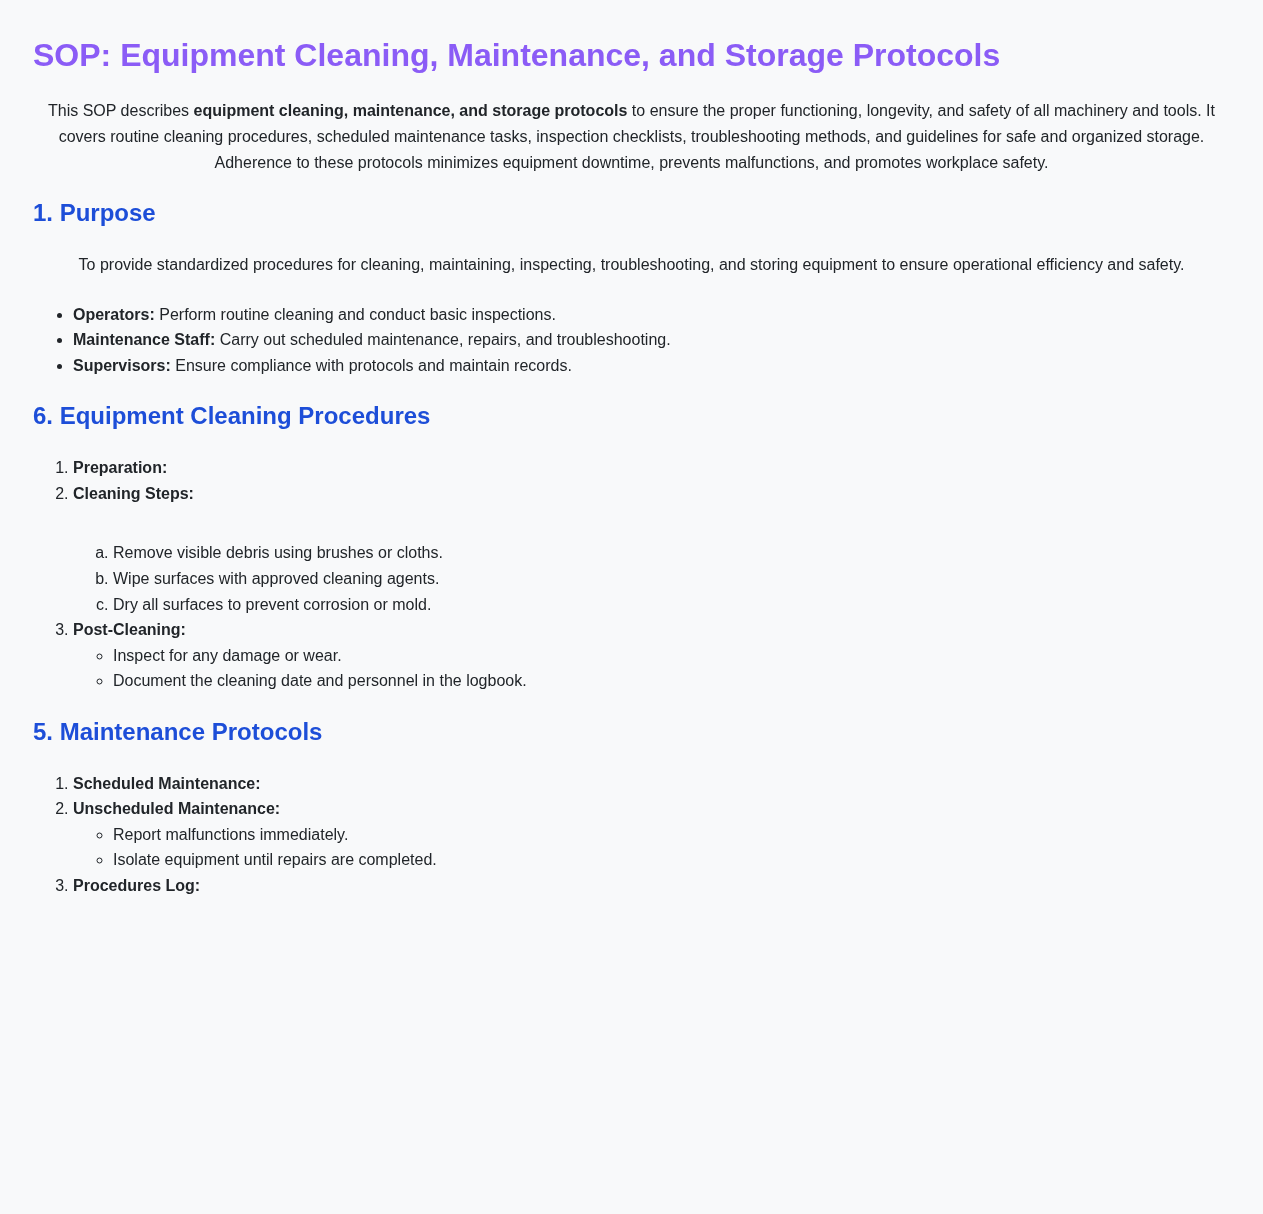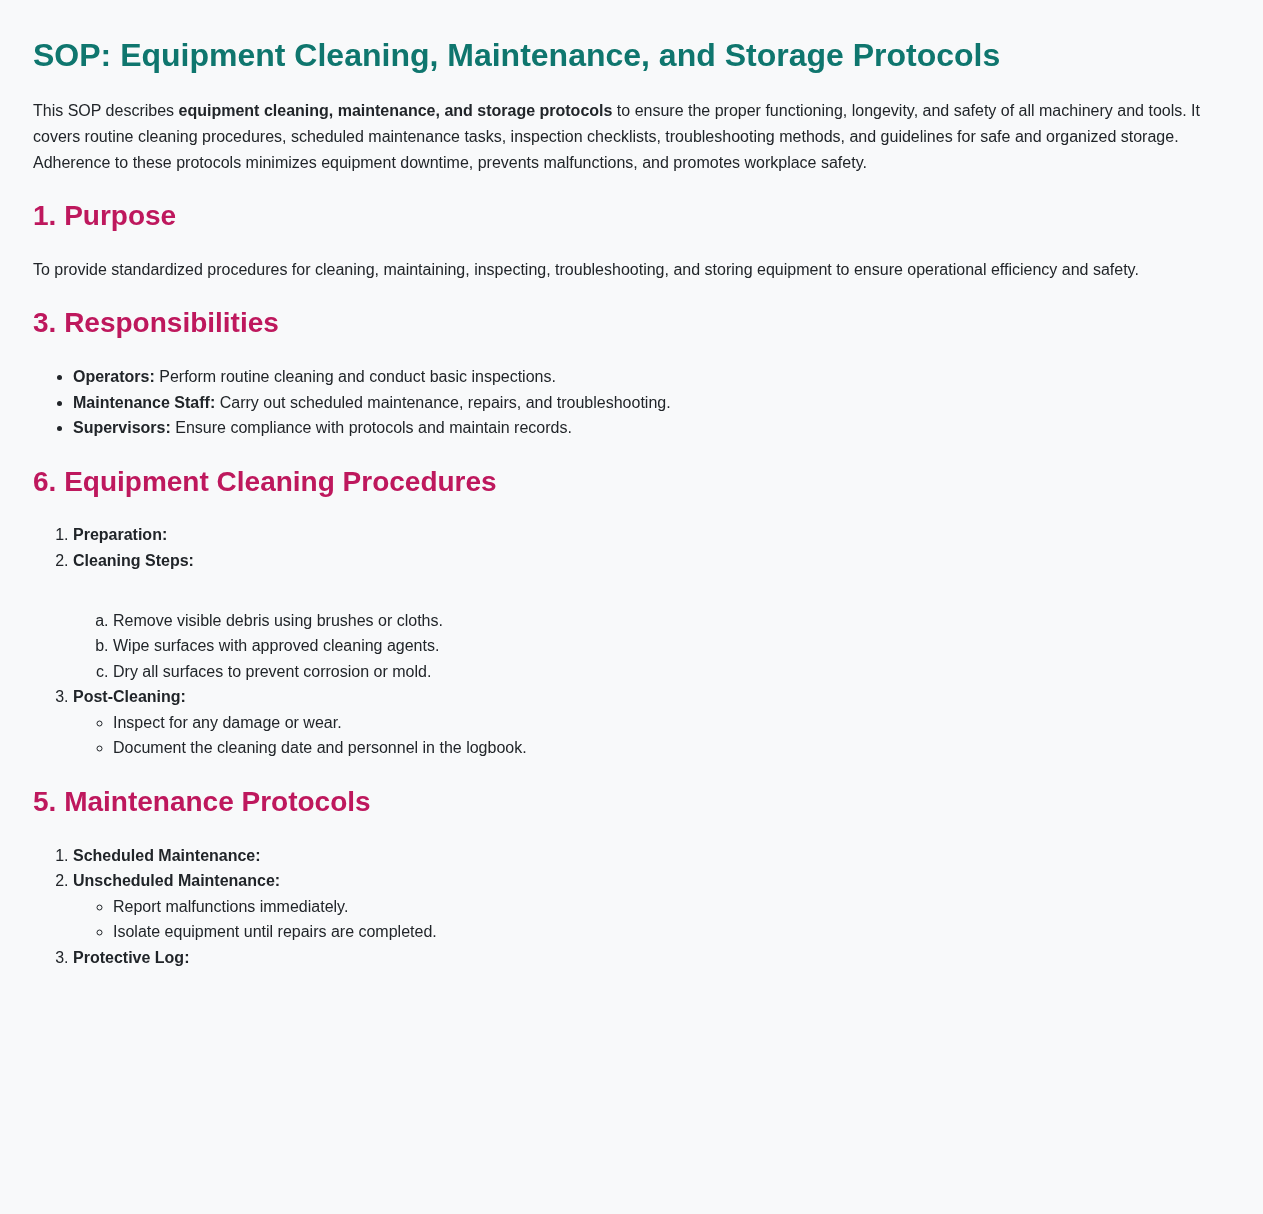--- a/index.html
+++ b/index.html
@@ -8,34 +8,34 @@
     width: 1263px;
     min-height: 1214px;
     background: #f8f9fa;
     color: #212529;
     font-family: "Liberation Sans", "DejaVu Sans", sans-serif;
     font-size: 16px;
     line-height: 1.6;
     padding: 15px 33px 40px 33px;
   }
   h1 {
-    color: #0f766e;
+    color: #8b5cf6;
     font-size: 32px;
     line-height: 1.2;
     font-weight: bold;
     margin: 21px 0;
   }
   h2 {
-    color: #be185d;
-    font-size: 28px;
+    color: #1d4ed8;
+    font-size: 24px;
     line-height: 1.2;
     font-weight: bold;
     margin: 20px 0;
   }
-  p { margin: 24px 0; }
+  p { margin: 24px 0; text-align: center; }
   ul, ol { margin: 24px 0; padding-left: 40px; }
   li ul, li ol { margin: 0; padding-left: 40px; }
   ul.top-bullets { list-style: disc; }
   ul.sub-circle { list-style: circle; }
   ol.top-numbered { list-style: decimal; }
   ol.sub-alpha { list-style: lower-alpha; margin-top: 34px; }
   strong { font-weight: bold; }
 </style>
 </head>
 <body>
@@ -43,21 +43,20 @@
 <h1>SOP: Equipment Cleaning, Maintenance, and Storage Protocols</h1>
 
 <p><span>This SOP describes </span><strong>equipment cleaning, maintenance, and storage protocols</strong><span> to ensure the proper functioning, longevity, and safety of all machinery and tools. It covers routine cleaning procedures, scheduled maintenance tasks, inspection checklists, troubleshooting methods, and guidelines for safe and organized storage. Adherence to these protocols minimizes equipment downtime, prevents malfunctions, and promotes workplace safety.</span></p>
 
 <main id="sections">
     <section>
       <h2>1. Purpose</h2>
       <p>To provide standardized procedures for cleaning, maintaining, inspecting, troubleshooting, and storing equipment to ensure operational efficiency and safety.</p>
     </section>
     <section>
-      <h2>3. Responsibilities</h2>
       <ul class="top-bullets">
         <li><strong>Operators:</strong><span> Perform routine cleaning and conduct basic inspections.</span></li>
         <li><strong>Maintenance Staff:</strong><span> Carry out scheduled maintenance, repairs, and troubleshooting.</span></li>
         <li><strong>Supervisors:</strong><span> Ensure compliance with protocols and maintain records.</span></li>
       </ul>
     </section>
     <section>
       <h2>6. Equipment Cleaning Procedures</h2>
       <ol class="top-numbered">
         <li><strong>Preparation:</strong></li>
@@ -73,16 +72,16 @@
       </ol>
     </section>
     <section>
       <h2>5. Maintenance Protocols</h2>
       <ol class="top-numbered">
         <li><strong>Scheduled Maintenance:</strong></li>
         <li><strong>Unscheduled Maintenance:</strong><ul class="sub-circle">
             <li>Report malfunctions immediately.</li>
             <li>Isolate equipment until repairs are completed.</li>
           </ul></li>
-        <li><strong>Protective Log:</strong></li>
+        <li><strong>Procedures Log:</strong></li>
       </ol>
     </section>
   </main>
 
 </body></html>

